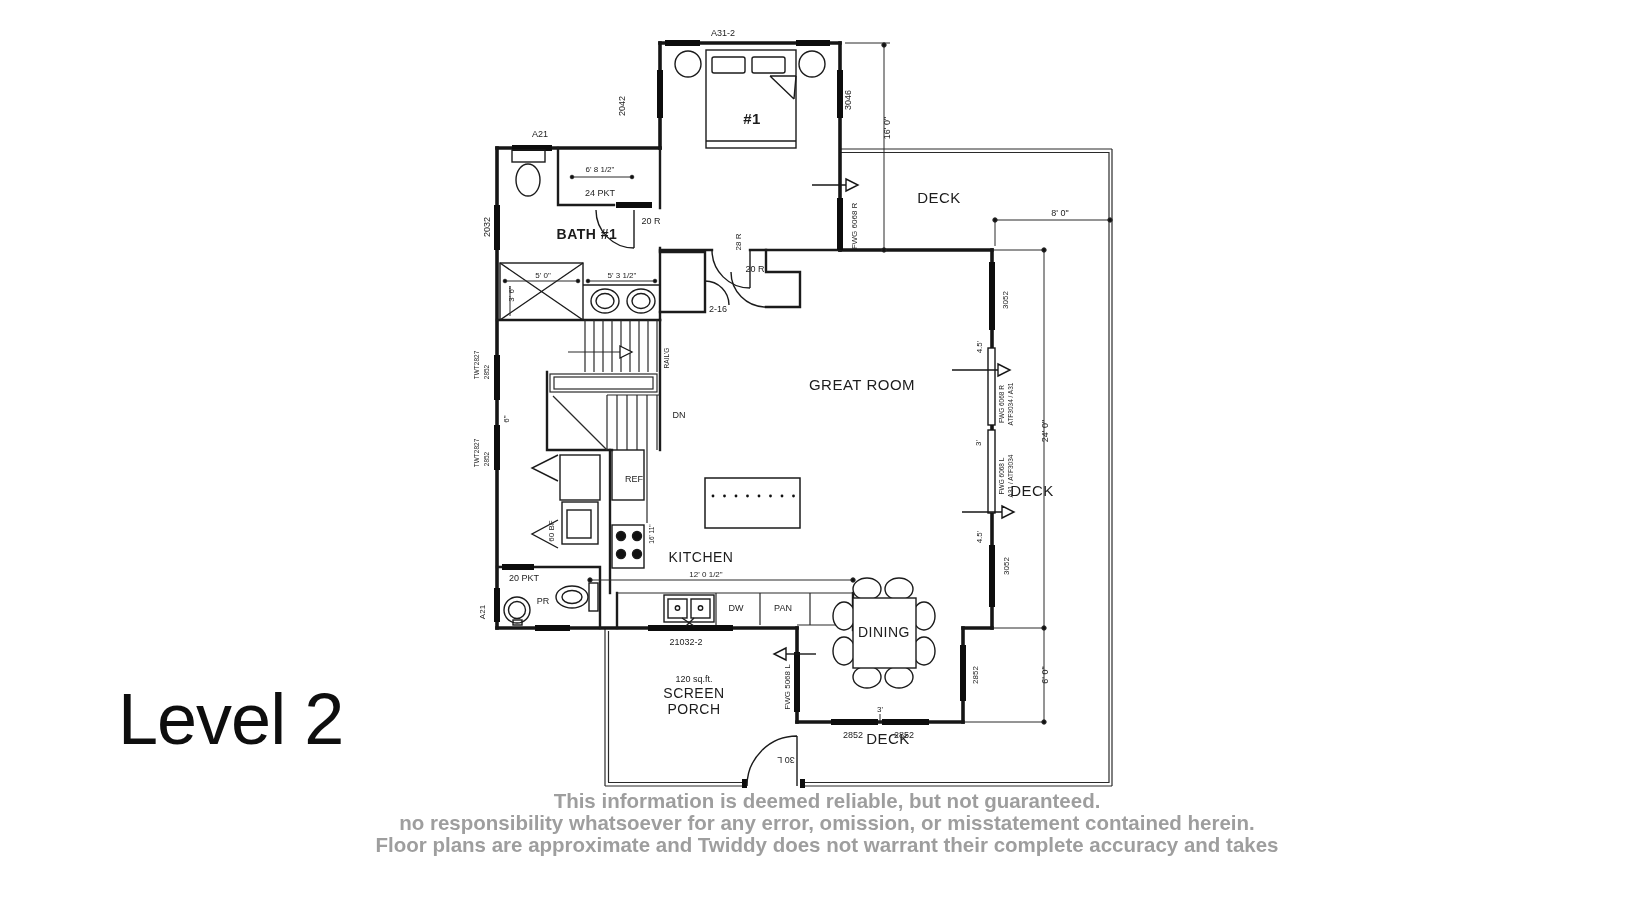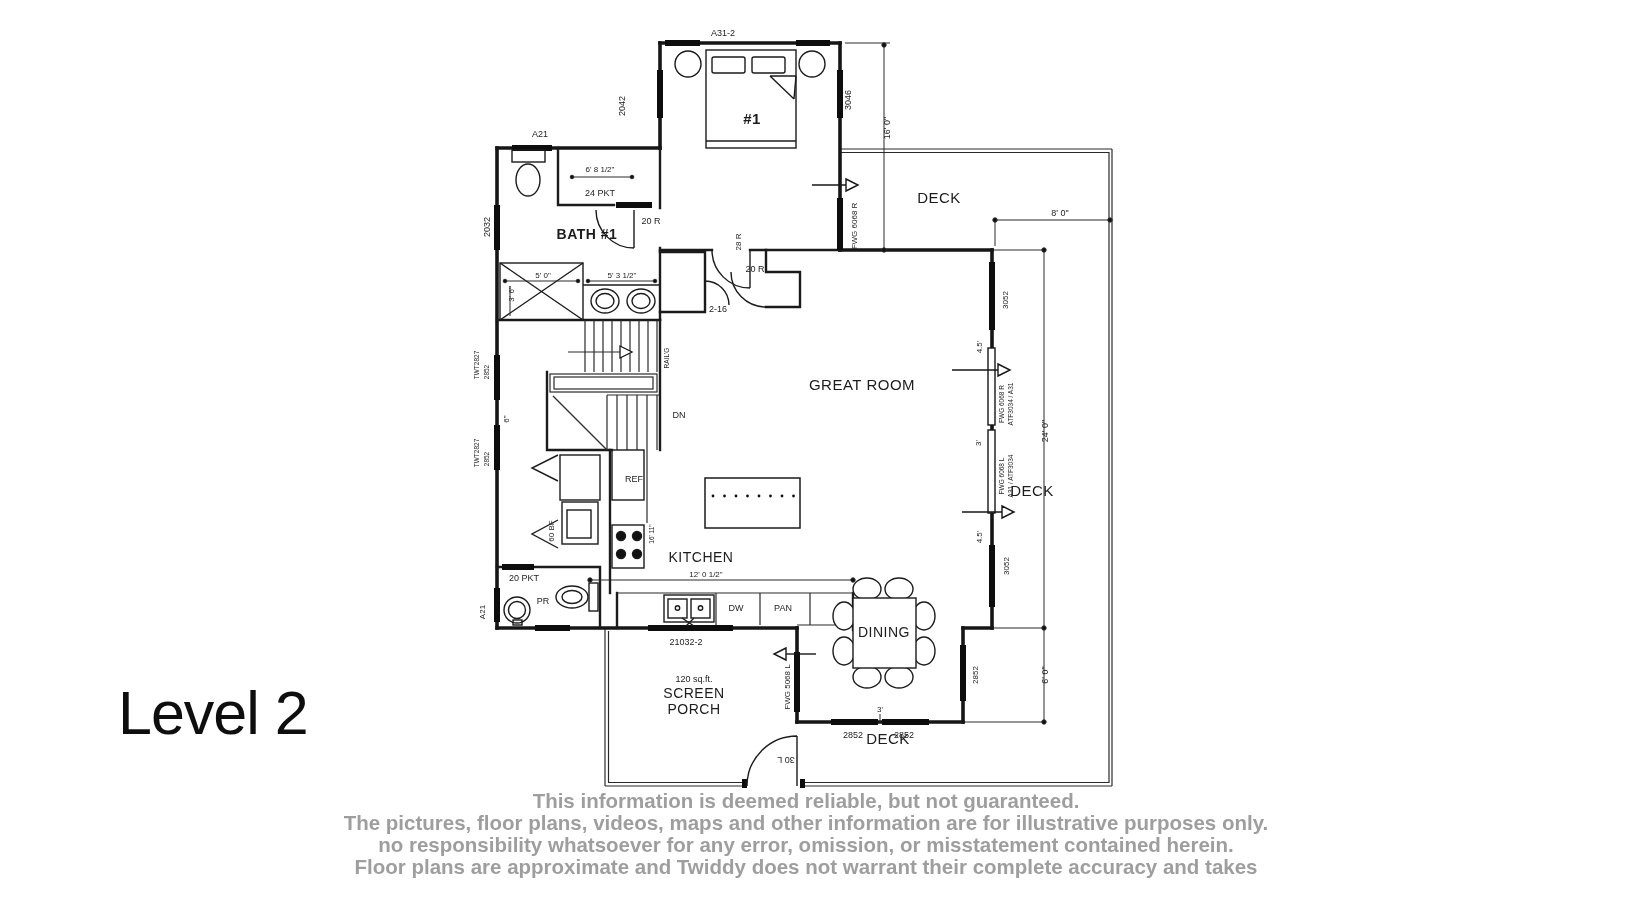--- a/index.html
+++ b/index.html
@@ -1,21 +1,21 @@
 <!DOCTYPE html>
 <html><head>
 <meta charset="utf-8">
 <style>
   html,body{margin:0;padding:0;background:#ffffff;}
   #stage{position:relative;width:1616px;height:916px;background:#fff;overflow:hidden;
          font-family:"Liberation Sans", sans-serif;text-decoration:underline;}
   #plan-svg{position:absolute;left:0;top:0;}
-  #level-title{position:absolute;left:118px;top:678px;font-size:61px;color:#0e0e0e;
+  #level-title{position:absolute;left:118px;top:678px;font-size:72px;color:#0e0e0e;
                font-family:"Liberation Sans", sans-serif;font-weight:400;letter-spacing:-1px;}
-  #disclaimer{position:absolute;left:226px;top:790px;width:1160px;text-align:center;
+  #disclaimer{position:absolute;left:247px;top:790px;width:1160px;text-align:center;
               color:#9e9e9e;font-weight:bold;font-size:20.5px;line-height:22px;
               font-family:"Liberation Sans", sans-serif;}
   svg text{fill:#1c1c1c;font-family:"Liberation Sans", sans-serif;}
   .room{font-size:14px;letter-spacing:0.5px;}
   .room-big{font-size:15px;letter-spacing:0.5px;}
   .lbl{font-size:9px;}
   .lbl-s{font-size:8px;}
   .lbl-xs{font-size:6.5px;}
 </style>
 </head>
@@ -303,18 +303,17 @@
       <text class="lbl" x="904" y="738">2852</text>
       <text class="lbl" x="786" y="763" transform="rotate(180 786 760)">30 L</text>
       <text class="room-big" x="888" y="744">DECK</text>
     </g>
   </svg>
 
   <div id="level-title">Level 2</div>
 
   <div id="disclaimer">
     <div>This information is deemed reliable, but not guaranteed.</div>
-    <div>The pictures, floor plans, videos, maps and other information are for illustrative purposes only.</div>
     <div>no responsibility whatsoever for any error, omission, or misstatement contained herein.</div>
     <div>Floor plans are approximate and Twiddy does not warrant their complete accuracy and takes</div>
   </div>
 
 </div>
 
 </body></html>

